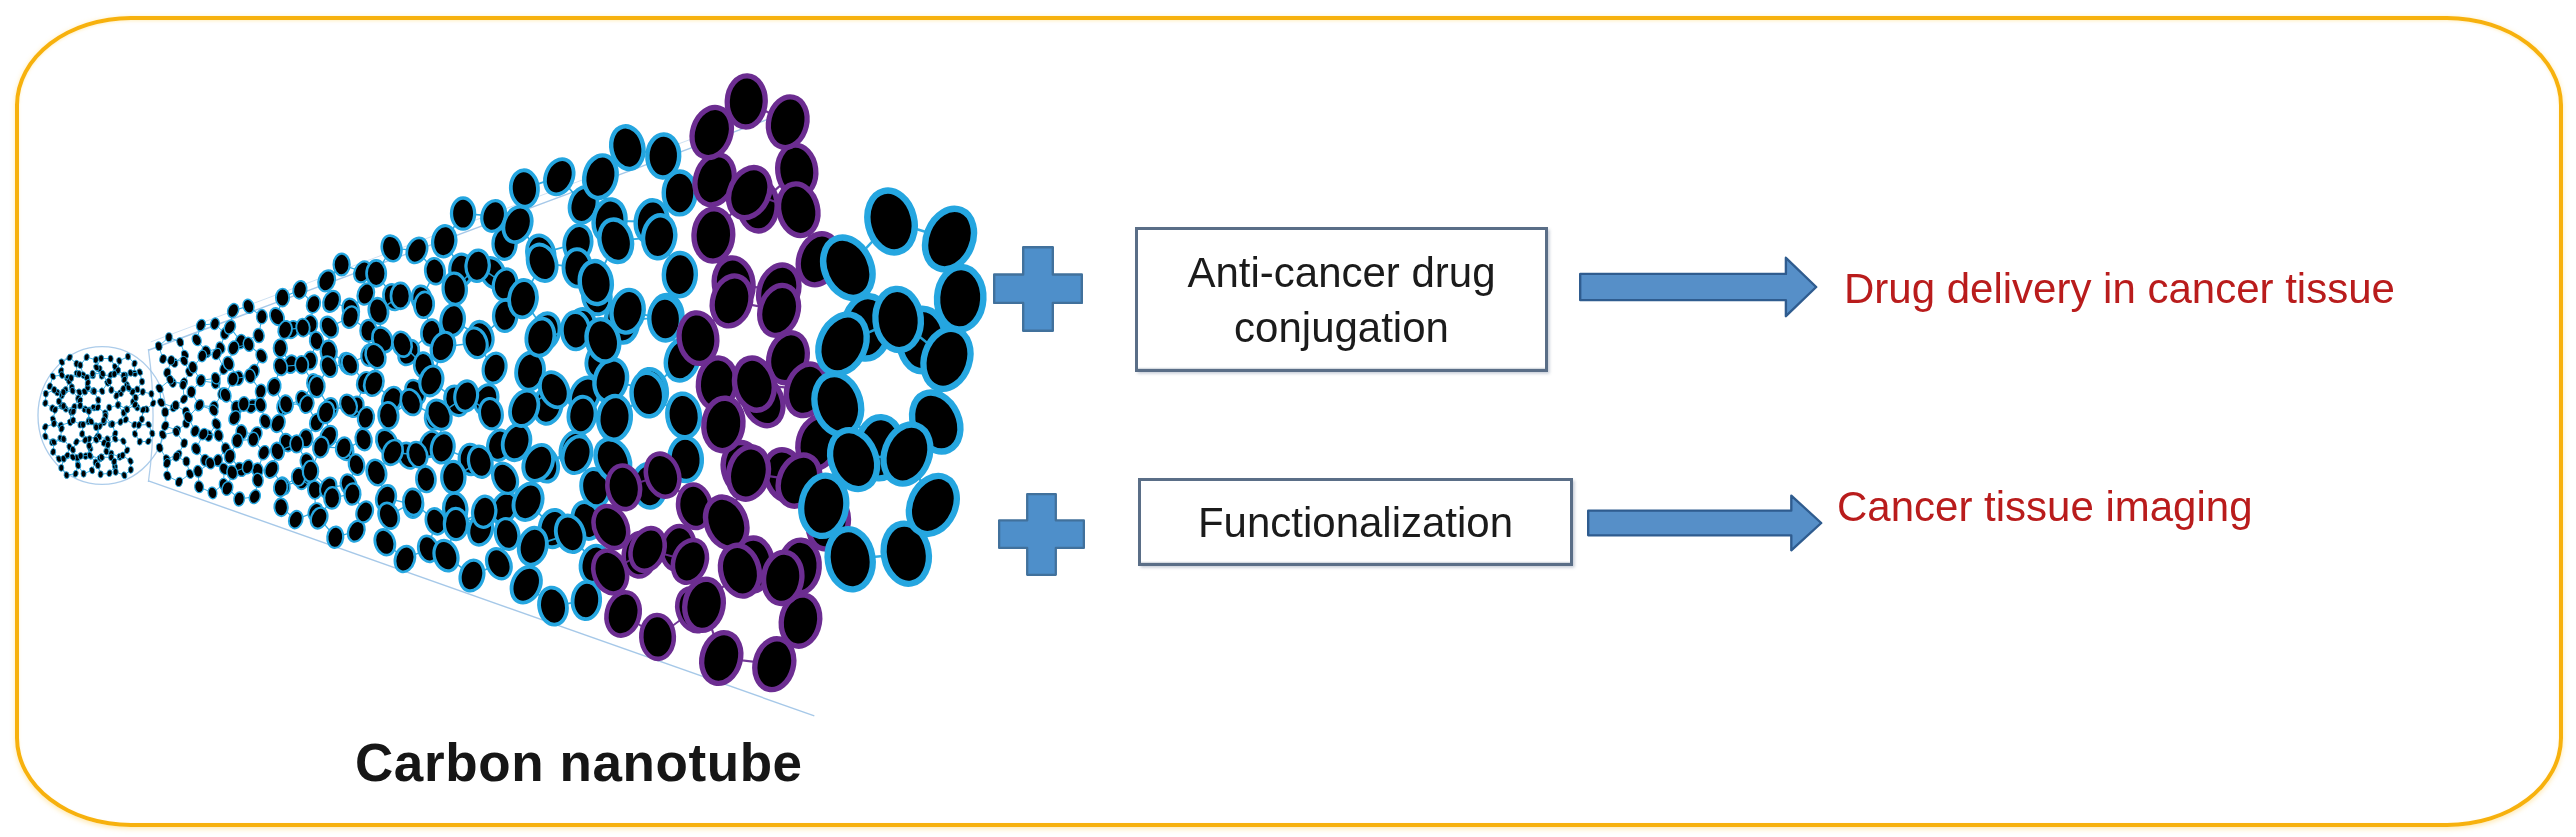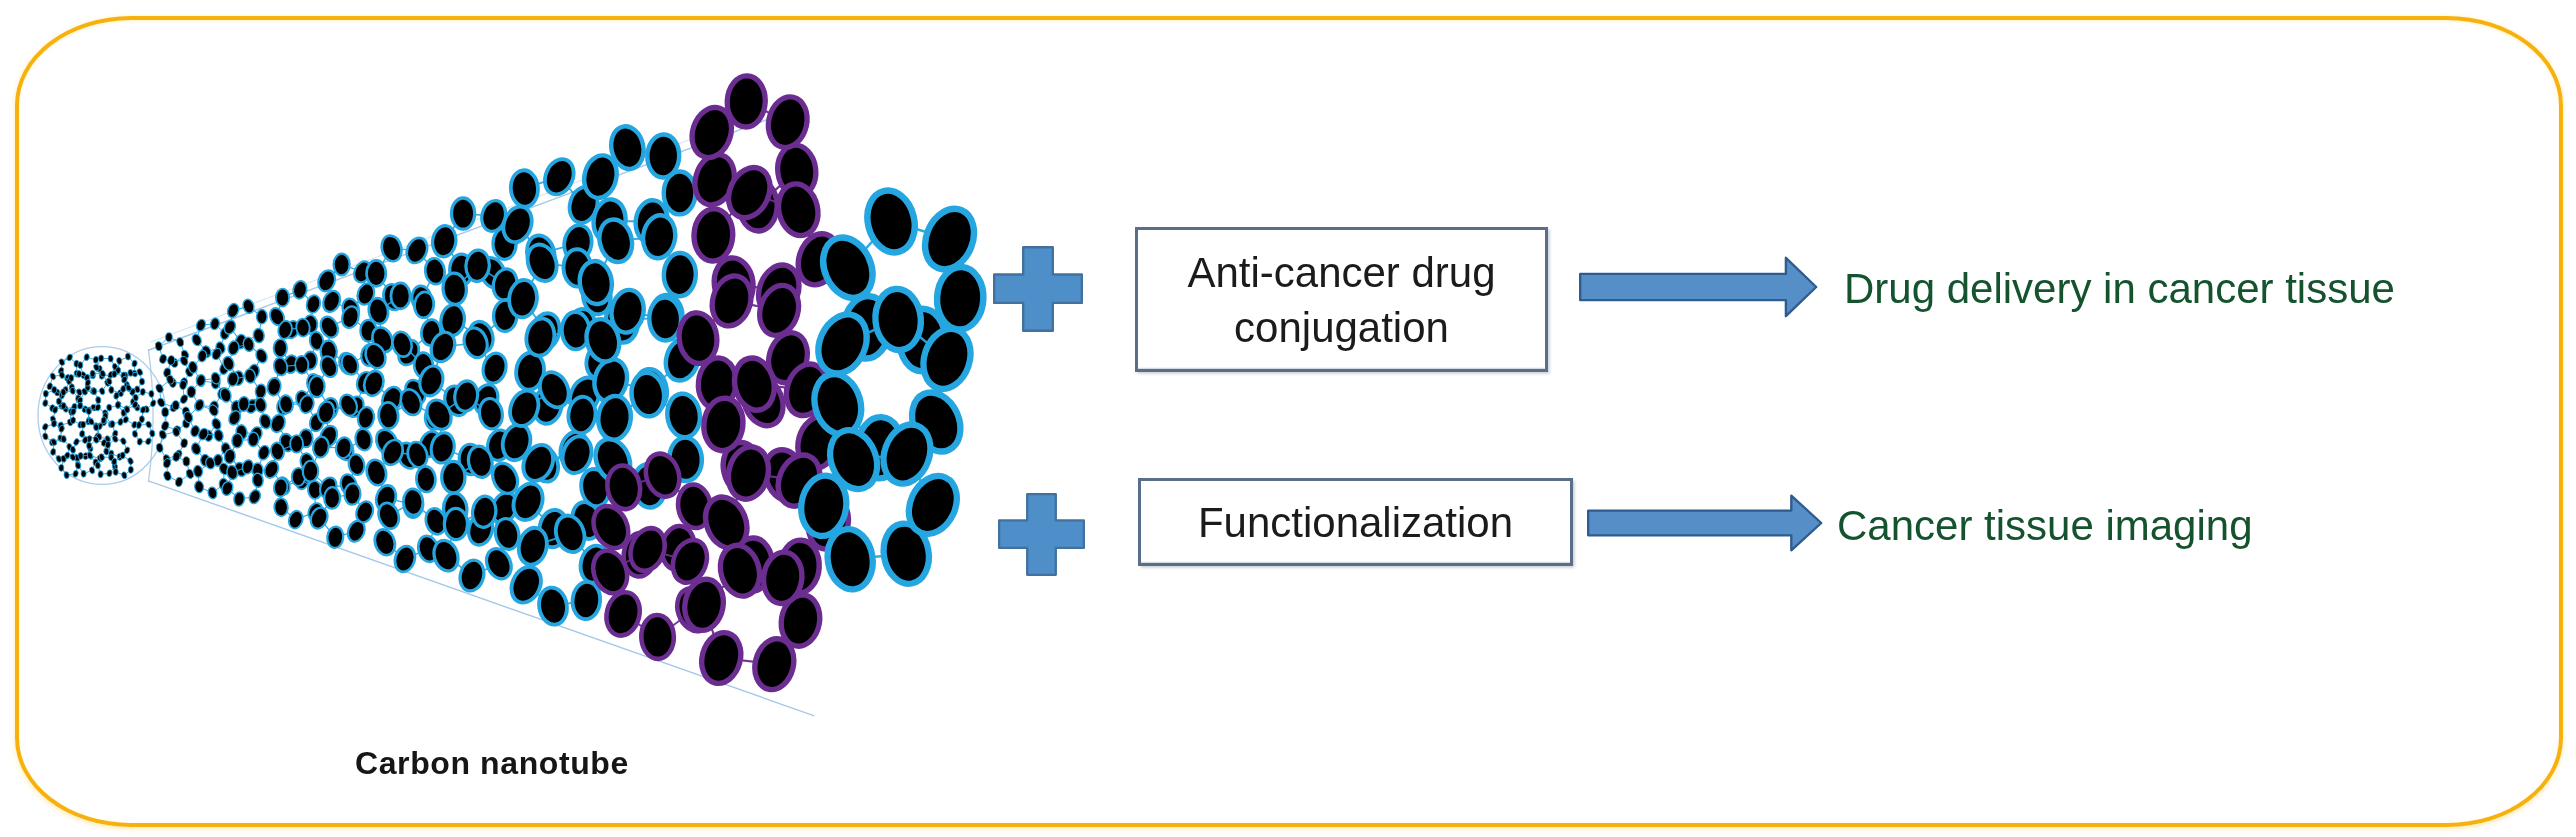--- a/index.html
+++ b/index.html
@@ -9,21 +9,21 @@
   .frame{
     position:absolute;left:15.4px;top:16px;width:2548px;height:811px;
     box-sizing:border-box;border:4.2px solid #F7B10D;border-radius:116px/89px;
     box-shadow:0 1.8px 5.3px rgba(255,200,60,.40), inset 0 1.2px 3px rgba(255,215,100,.35);
   }
 
   #cnt-svg{position:absolute;left:0;top:0;width:1009px;height:837px;}
 
   .cnt-label{
     position:absolute;left:355px;top:740px;width:392px;
-    text-align:left;font-size:32px;font-weight:bold;color:#161616;
+    text-align:left;font-size:53px;font-weight:bold;color:#161616;
     letter-spacing:0.6px;line-height:46px;white-space:nowrap;
   }
 
   .plus{position:absolute;}
   .plus1{left:993px;top:246px;width:90px;height:86px;}
   .plus2{left:996px;top:493px;width:91px;height:83px;}
 
   .proc-box{
     position:absolute;box-sizing:border-box;background:#ffffff;
     border:3px solid #5A6E87;
@@ -32,24 +32,24 @@
     font-size:42px;color:#1b1b1b;line-height:55px;
   }
   .box1{left:1135px;top:227px;width:413px;height:145px;padding:0 18px;}
   .box2{left:1138px;top:478px;width:435px;height:88px;padding:0 26px;}
 
   .arrow{position:absolute;}
   .arrow1{left:1579px;top:256px;width:239px;height:62px;}
   .arrow2{left:1587px;top:494px;width:236px;height:58px;}
 
   .result{
-    position:absolute;font-size:42px;color:#14532d;line-height:52px;white-space:nowrap;
+    position:absolute;font-size:42px;color:#b91c1c;line-height:52px;white-space:nowrap;
   }
   .result1{left:1844px;top:263px;}
-  .result2{left:1837px;top:500px;}
+  .result2{left:1837px;top:481px;}
 </style>
 </head>
 <body>
 
 <div class="canvas">
 
   <div class="frame" style="border-color: rgb(247, 177, 13);"></div>
 
   <svg id="cnt-svg" viewBox="0 0 1700 1410" xmlns="http://www.w3.org/2000/svg">
       <ellipse cx="172" cy="700" rx="108" ry="116" fill="none" stroke="#9DC3E6" stroke-width="2.2" opacity="0.85"></ellipse>

